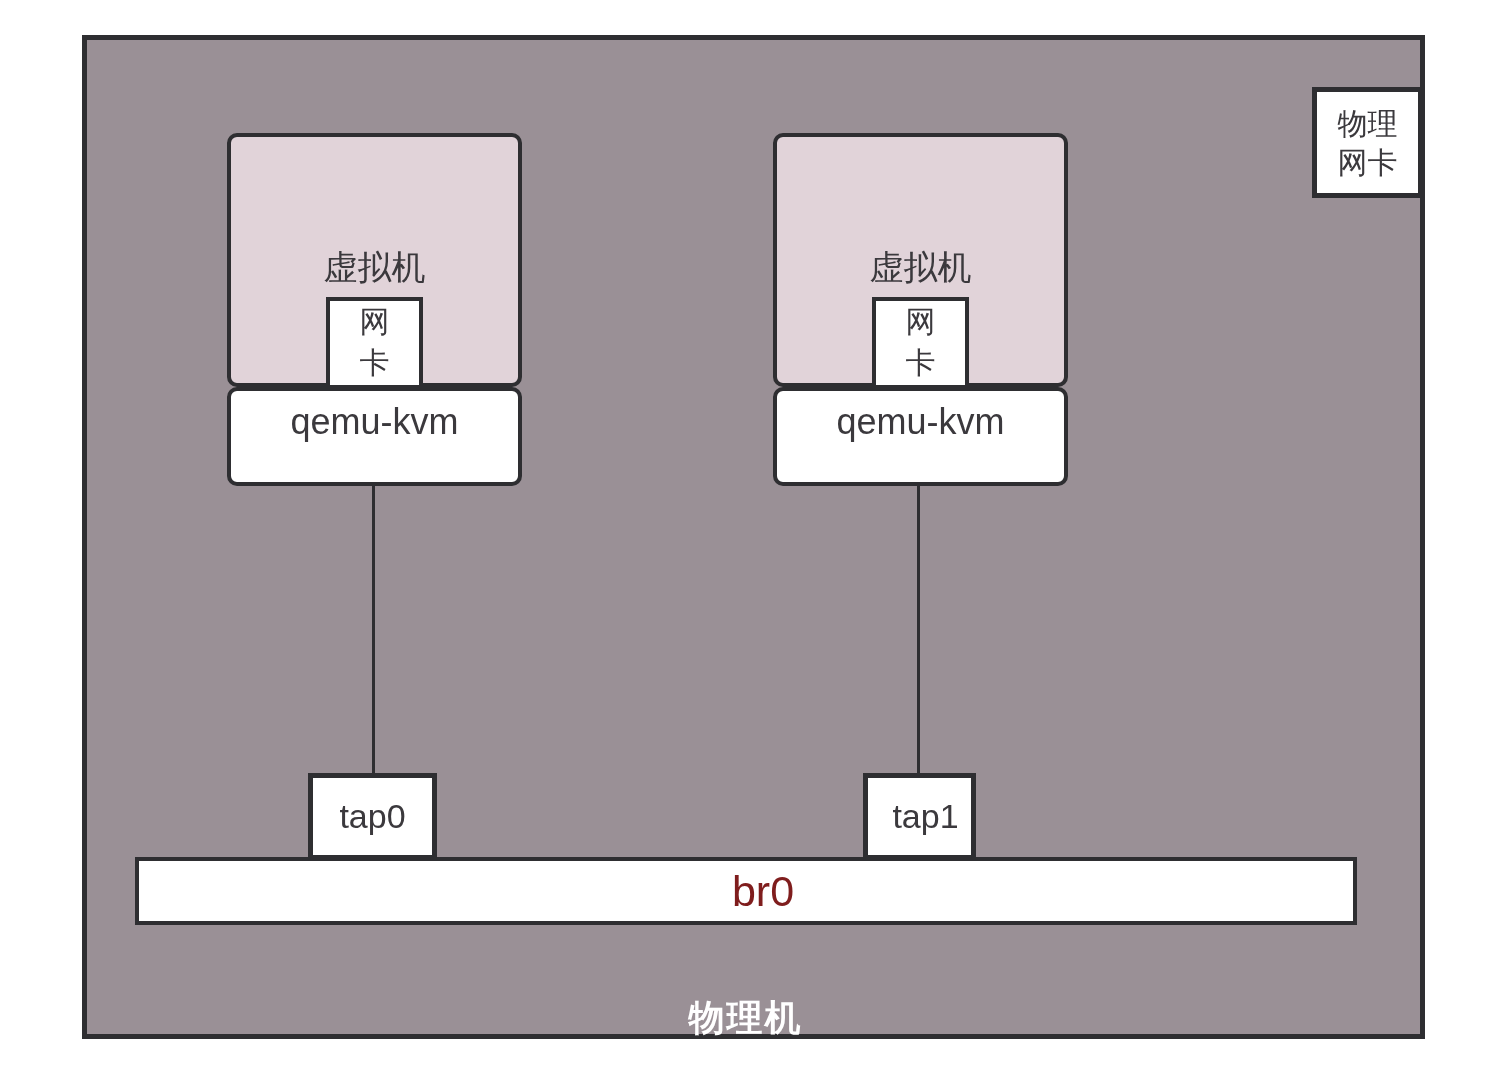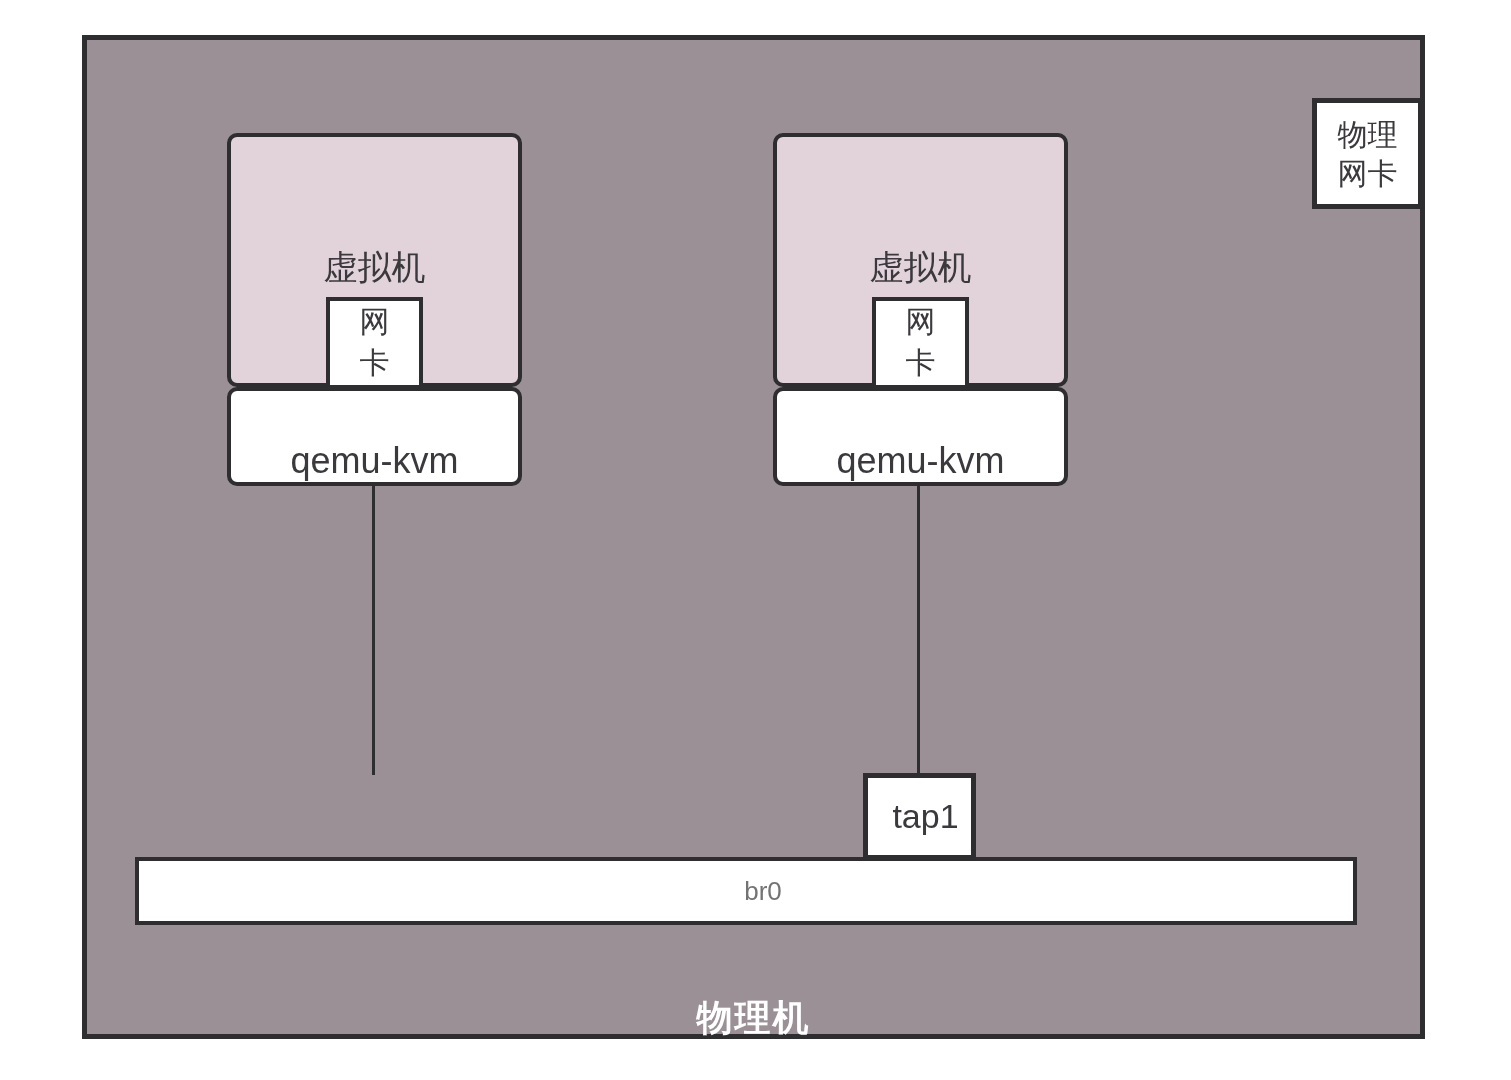--- a/index.html
+++ b/index.html
@@ -18,21 +18,21 @@
   
   .host-box {
     position: absolute;
     left: 82px; top: 35px;
     width: 1343px; height: 1004px;
     background: #9a9096;
     border: 5px solid #2e2e31;
   }
   .host-label {
     position: absolute;
-    left: 82px; top: 994px;
+    left: 74px; top: 994px;
     width: 1343px;
     text-align: center;
     font-size: 36px;
     font-weight: bold;
     color: #ffffff;
     letter-spacing: 2px;
   }
   
   .vm-group {
     position: absolute;
@@ -76,21 +76,21 @@
     word-break: break-all;
   }
   .hypervisor-box {
     position: absolute;
     left: 0; top: 254px;
     width: 295px; height: 99px;
     background: #ffffff;
     border: 4px solid #2e2e31;
     border-radius: 10px;
     display: flex;
-    align-items: flex-end;
+    align-items: flex-start;
     justify-content: center;
   }
   .hypervisor-label {
     font-size: 36px;
     color: #3b393d;
     padding-top: 10px;
   }
   
   .conn-line {
     position: absolute;
@@ -121,25 +121,25 @@
     position: absolute;
     left: 135px; top: 857px;
     width: 1222px; height: 68px;
     background: #ffffff;
     border: 4px solid #2e2e31;
     z-index: 2;
     display: flex;
     align-items: center;
     justify-content: center;
   }
-  .bridge-label { font-size: 26px; color: #737373; margin-left: 34px; }
+  .bridge-label { font-size: 43px; color: #7f1d1d; margin-left: 34px; }
   
   .pnic-box {
     position: absolute;
-    left: 1312px; top: 98px;
+    left: 1312px; top: 87px;
     width: 111px; height: 111px;
     background: #ffffff;
     border: 5px solid #2e2e31;
     z-index: 5;
     display: flex;
     align-items: center;
     justify-content: center;
     text-align: center;
   }
   .pnic-text {
@@ -175,20 +175,23 @@
       <div class="nic-text">网卡</div>
     </div>
     <div class="hypervisor-box">
       <div class="hypervisor-label">qemu-kvm</div>
     </div>
   </div>
 
   <div class="conn-line line1"></div>
   <div class="conn-line line2"></div>
 
+  <div class="tap-box tap0">
+    <div class="tap-label">tap0</div>
+  </div>
   <div class="tap-box tap1">
     <div class="tap-label">tap1</div>
   </div>
 
   <div class="bridge-bar">
     <div class="bridge-label">br0</div>
   </div>
 
   <div class="pnic-box">
     <div class="pnic-text">物理网卡</div>

